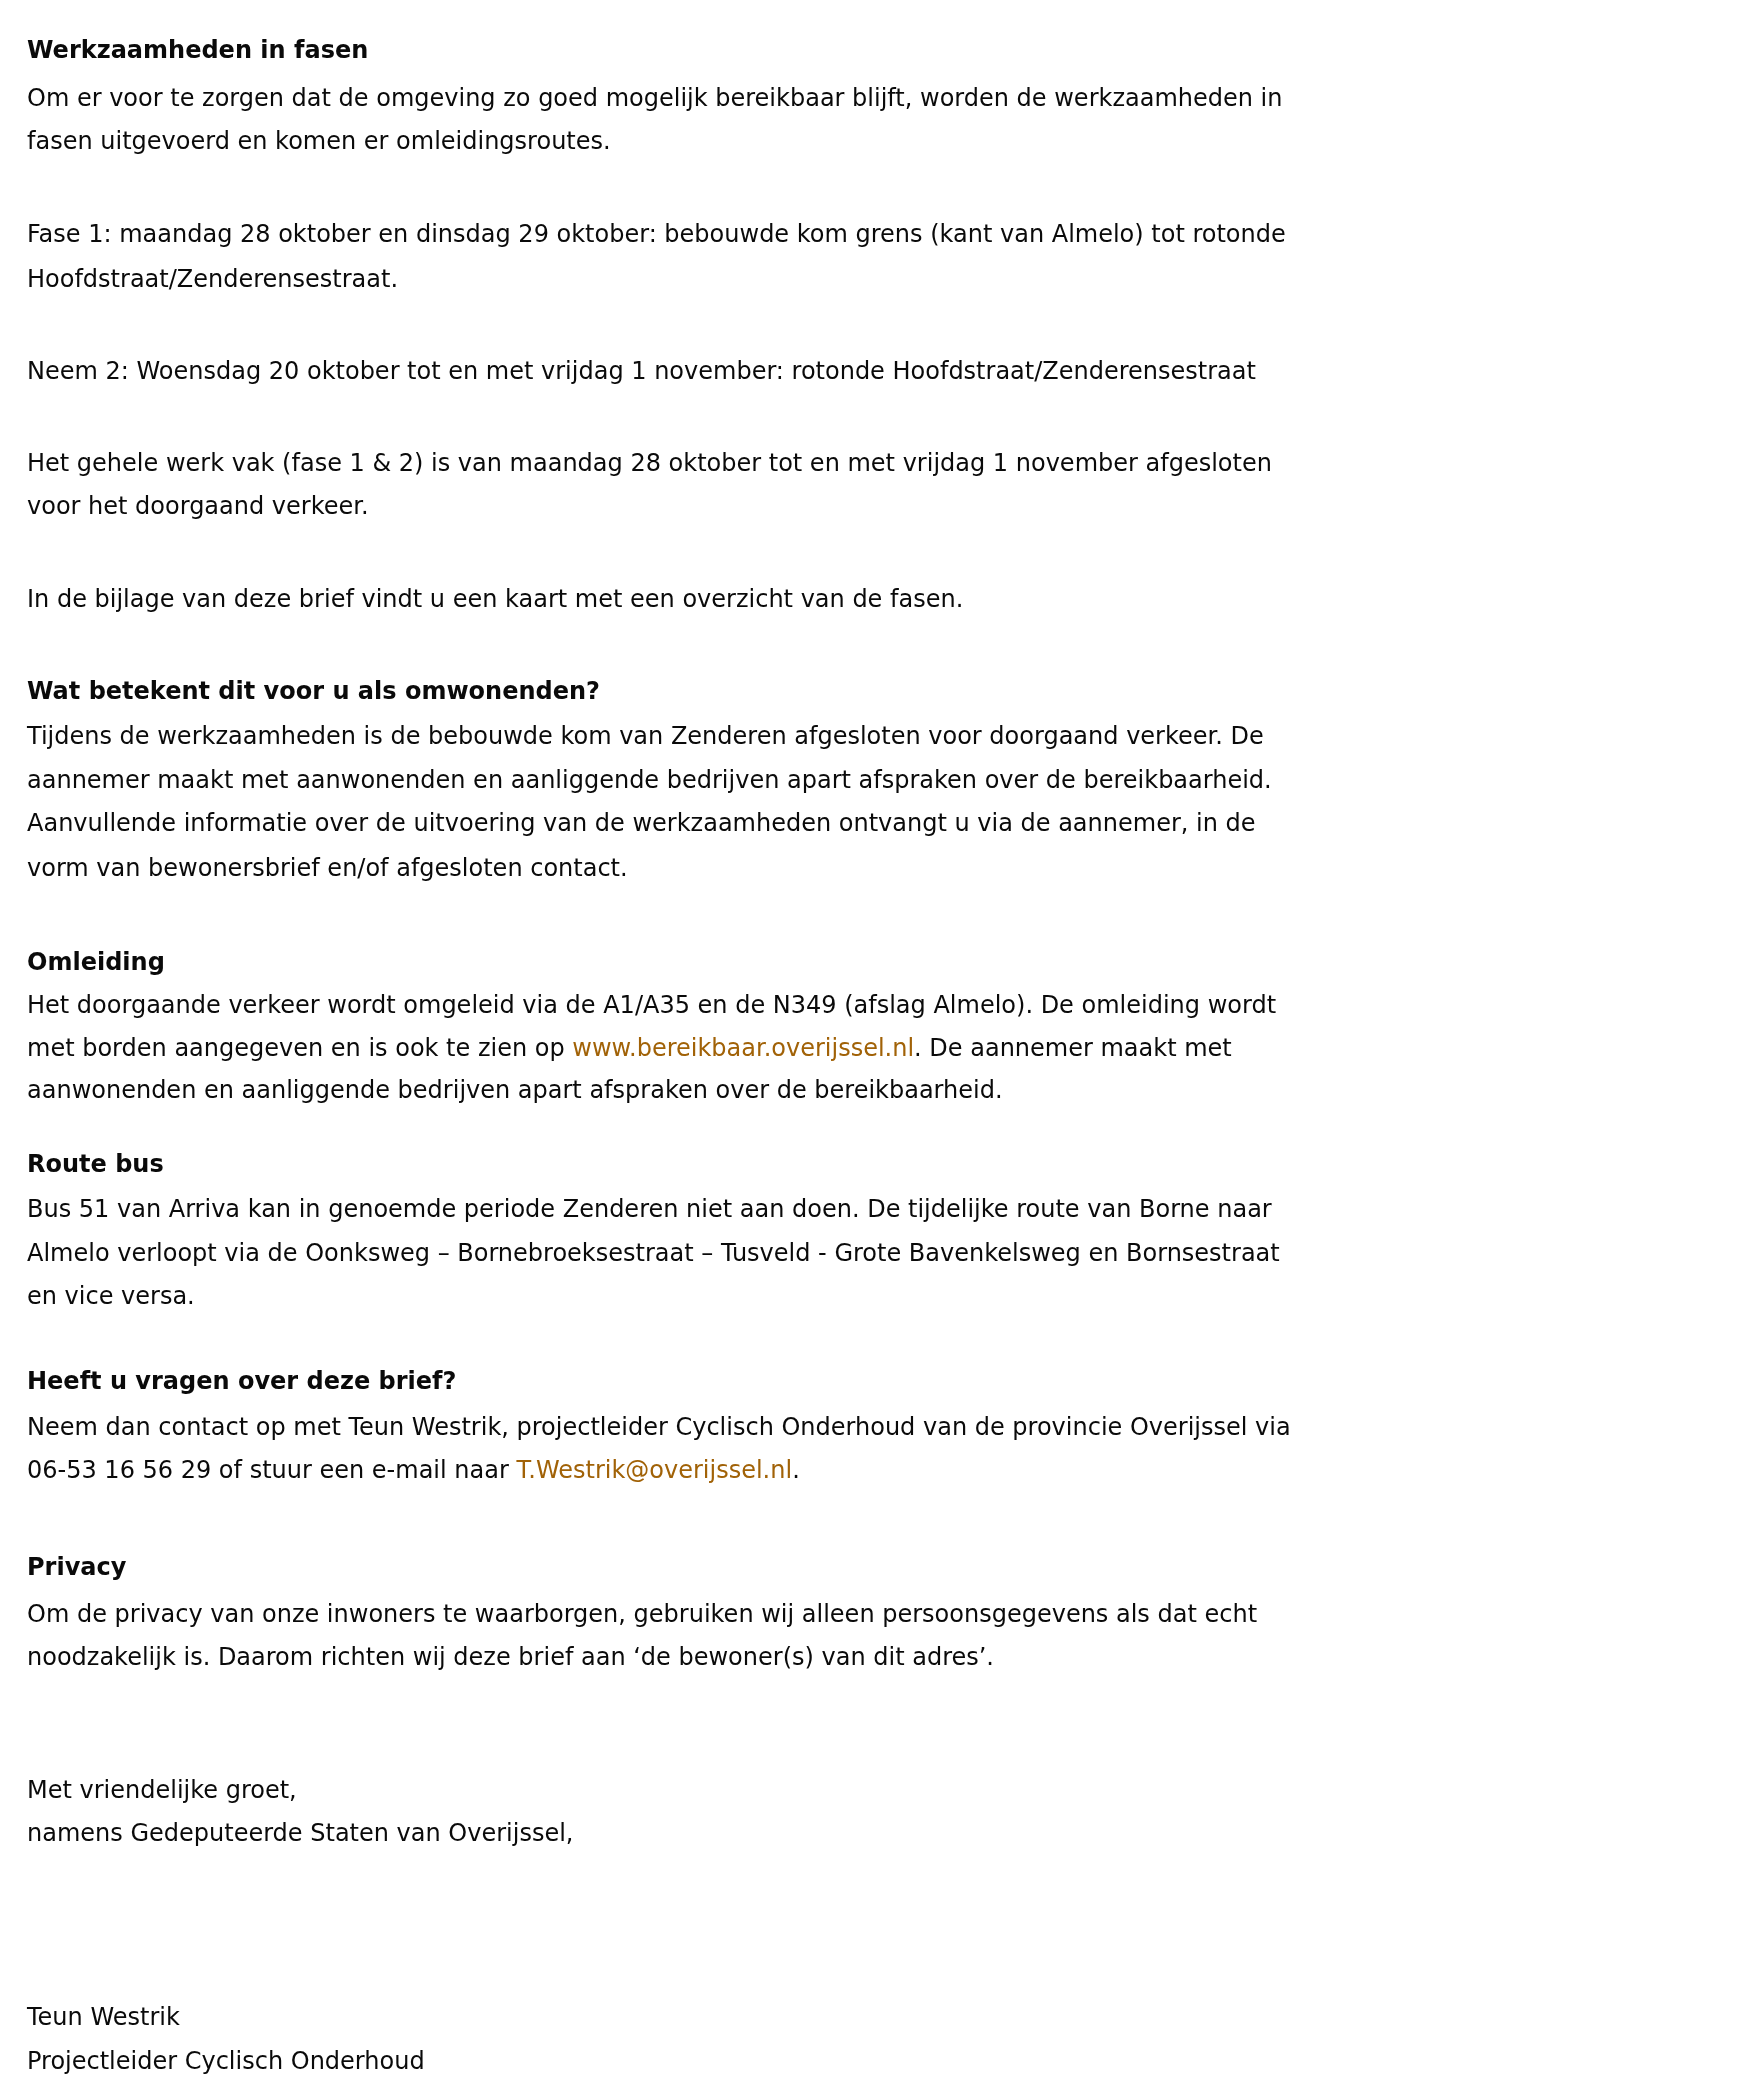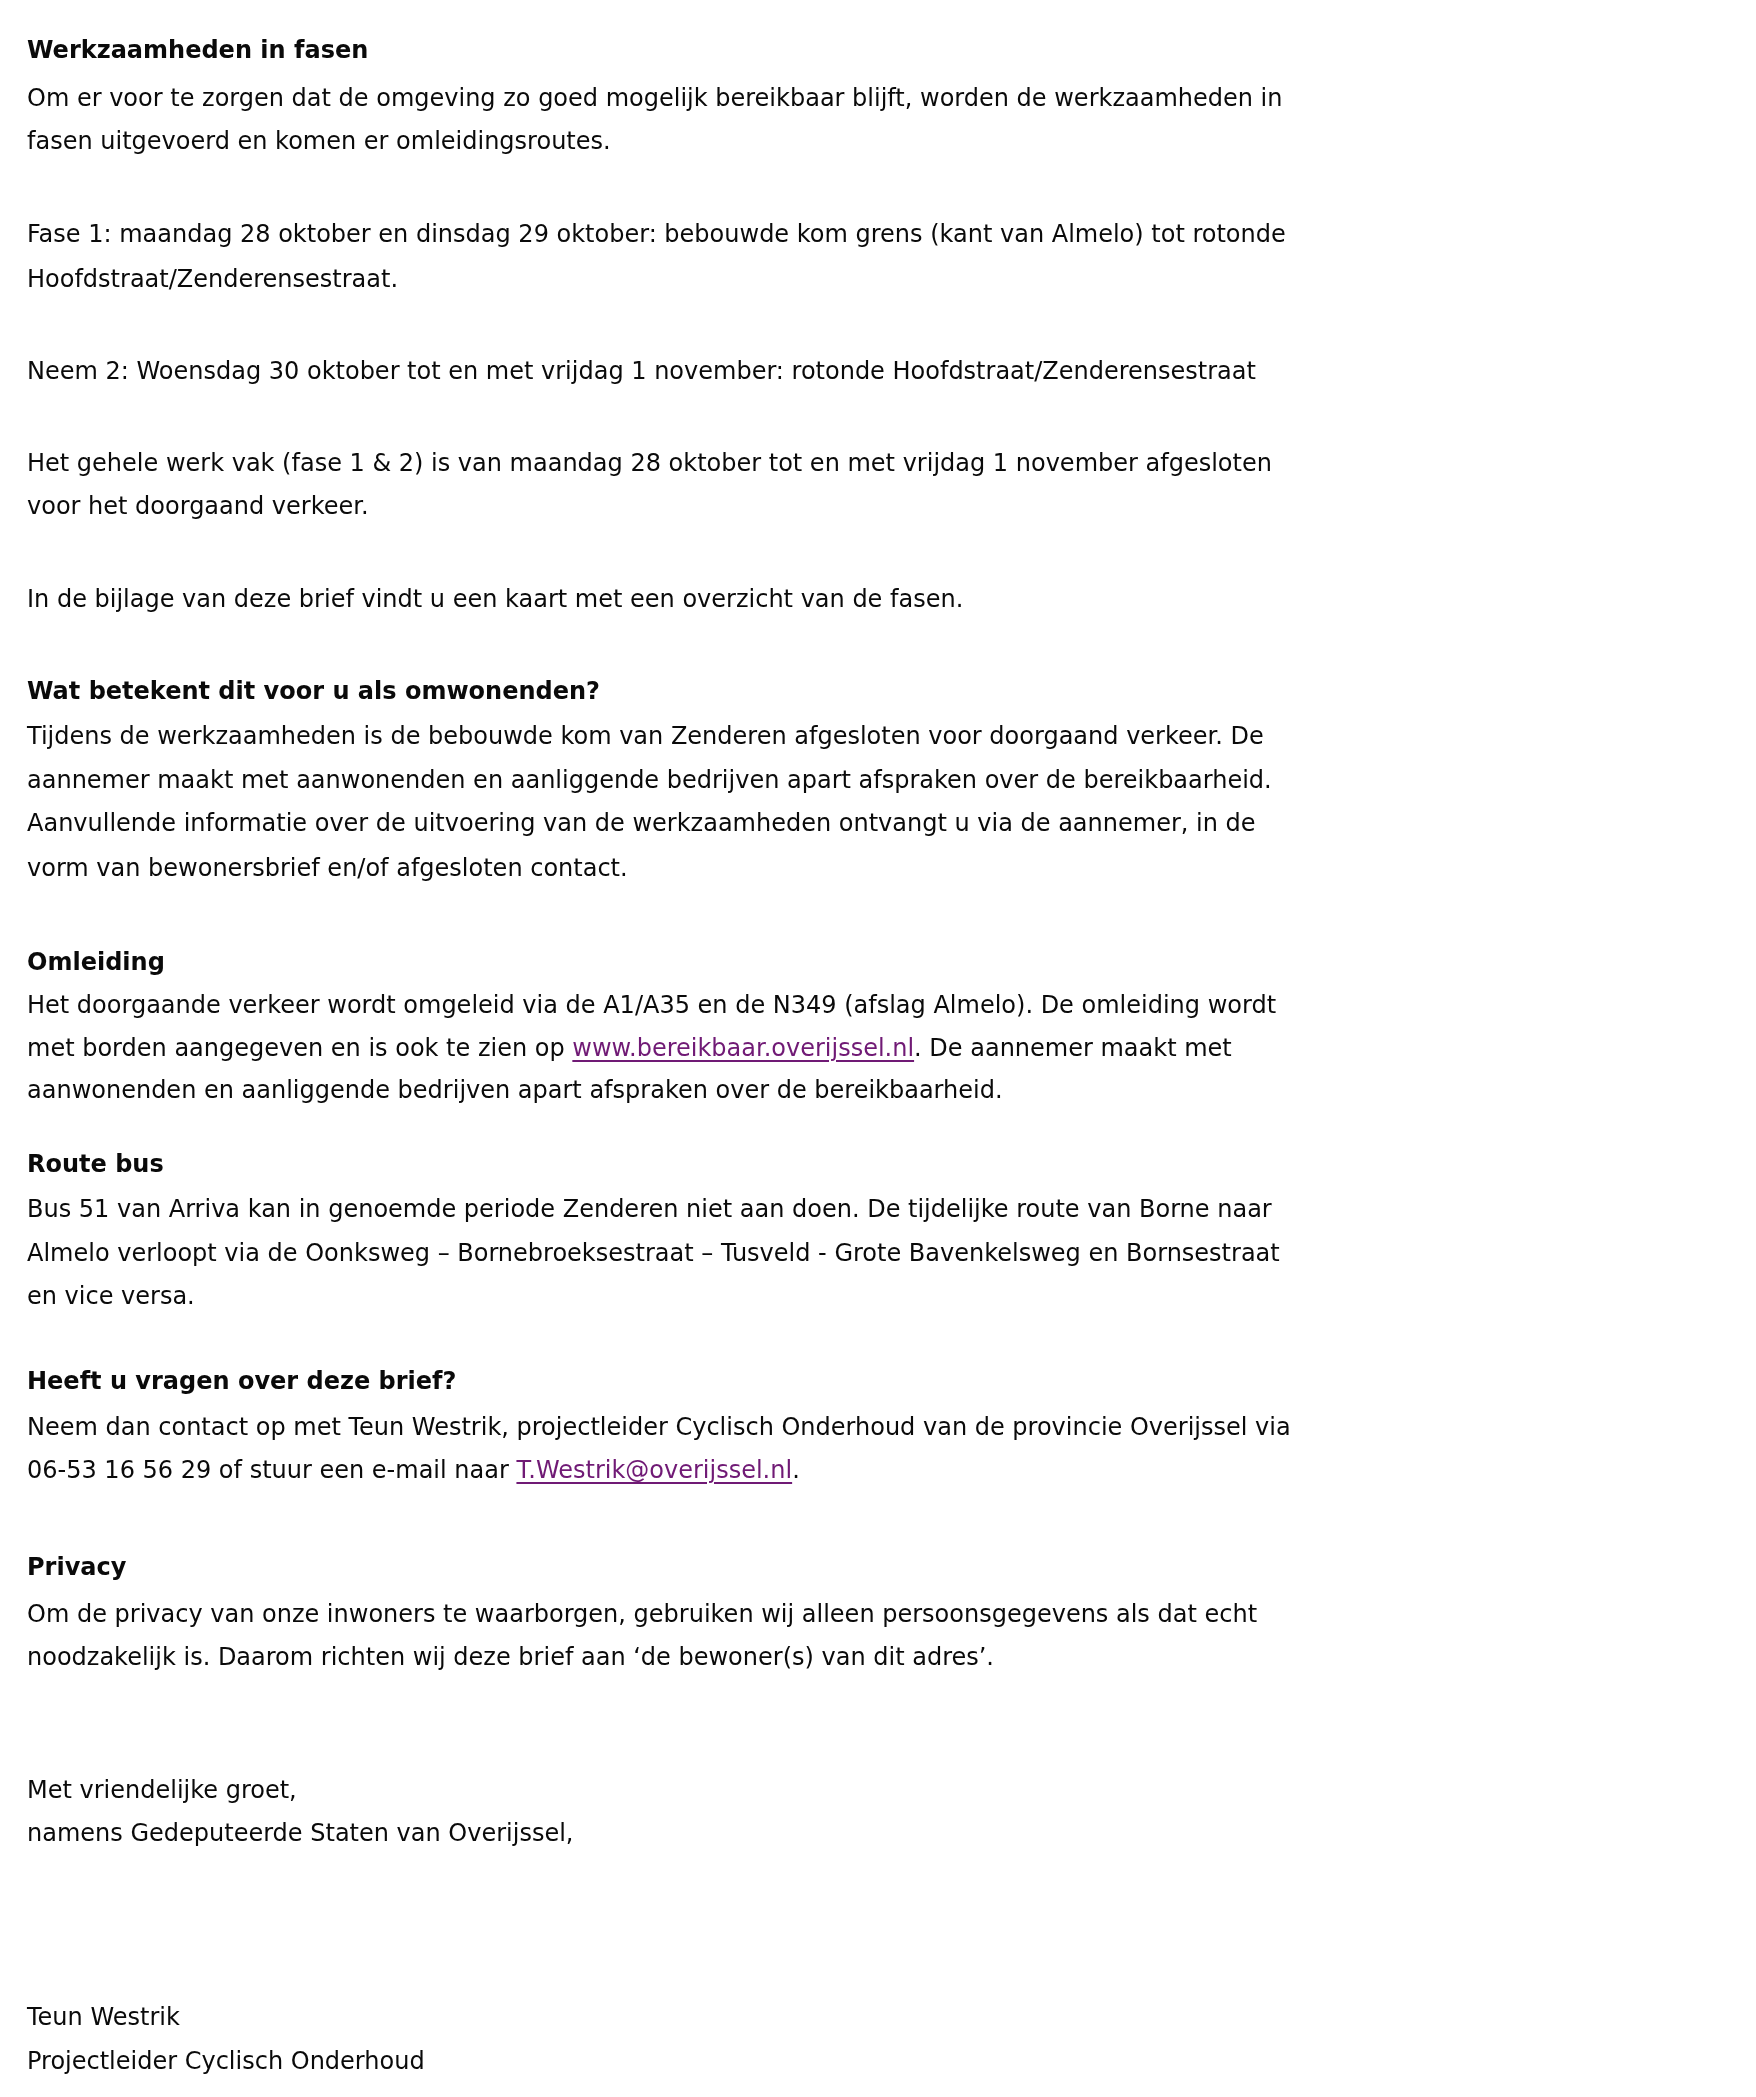--- a/index.html
+++ b/index.html
@@ -1,35 +1,35 @@
 <!DOCTYPE html>
 <html style="font-size:11px"><head>
 <meta charset="utf-8">
 <style>
   html, body { margin: 0; padding: 0; background: #ffffff; }
   body { width: 1756px; height: 2097px; position: relative; overflow: hidden;
          font-family: "DejaVu Sans", sans-serif; color: #0a0a0a; }
   .ln { position: absolute; left: 27px; white-space: nowrap; font-size: 24px; line-height: 42px; }
   .h { font-weight: bold; }
   .b { font-weight: normal; }
-  a.link { color: #701a75; text-decoration: underline; text-decoration-thickness: 2.1px; text-underline-offset: 4.2px; }
+  a.link { color: #a16207; text-decoration-thickness: 2.1px; text-underline-offset: 4.2px; }
 </style>
 </head>
 <body>
 
 <div>
 
   <div class="ln h" style="top:29px">Werkzaamheden in fasen</div>
   <div class="ln" style="top:77px">Om er voor te zorgen dat de omgeving zo goed mogelijk bereikbaar blijft, worden de werkzaamheden in</div>
   <div class="ln" style="top:120px">fasen uitgevoerd en komen er omleidingsroutes.</div>
 
   <div class="ln" style="top:213px"><span class="b">Fase 1:</span><span> maandag 28 oktober en dinsdag 29 oktober: bebouwde kom grens (kant van Almelo) tot rotonde</span></div>
   <div class="ln" style="top:258px">Hoofdstraat/Zenderensestraat.</div>
 
-  <div class="ln" style="top:350px"><span class="b">Neem 2:</span><span> Woensdag 30 oktober tot en met vrijdag 1 november: rotonde Hoofdstraat/Zenderensestraat</span></div>
+  <div class="ln" style="top:350px"><span class="b">Neem 2:</span><span> Woensdag 20 oktober tot en met vrijdag 1 november: rotonde Hoofdstraat/Zenderensestraat</span></div>
 
   <div class="ln" style="top:442px">Het gehele werk vak (fase 1 &amp; 2) is van maandag 28 oktober tot en met vrijdag 1 november afgesloten</div>
   <div class="ln" style="top:485px">voor het doorgaand verkeer.</div>
 
   <div class="ln" style="top:578px">In de bijlage van deze brief vindt u een kaart met een overzicht van de fasen.</div>
 
   <div class="ln h" style="top:670px">Wat betekent dit voor u als omwonenden?</div>
   <div class="ln" style="top:715px">Tijdens de werkzaamheden is de bebouwde kom van Zenderen afgesloten voor doorgaand verkeer. De</div>
   <div class="ln" style="top:759px">aannemer maakt met aanwonenden en aanliggende bedrijven apart afspraken over de bereikbaarheid.</div>
   <div class="ln" style="top:802px">Aanvullende informatie over de uitvoering van de werkzaamheden ontvangt u via de aannemer, in de</div>

